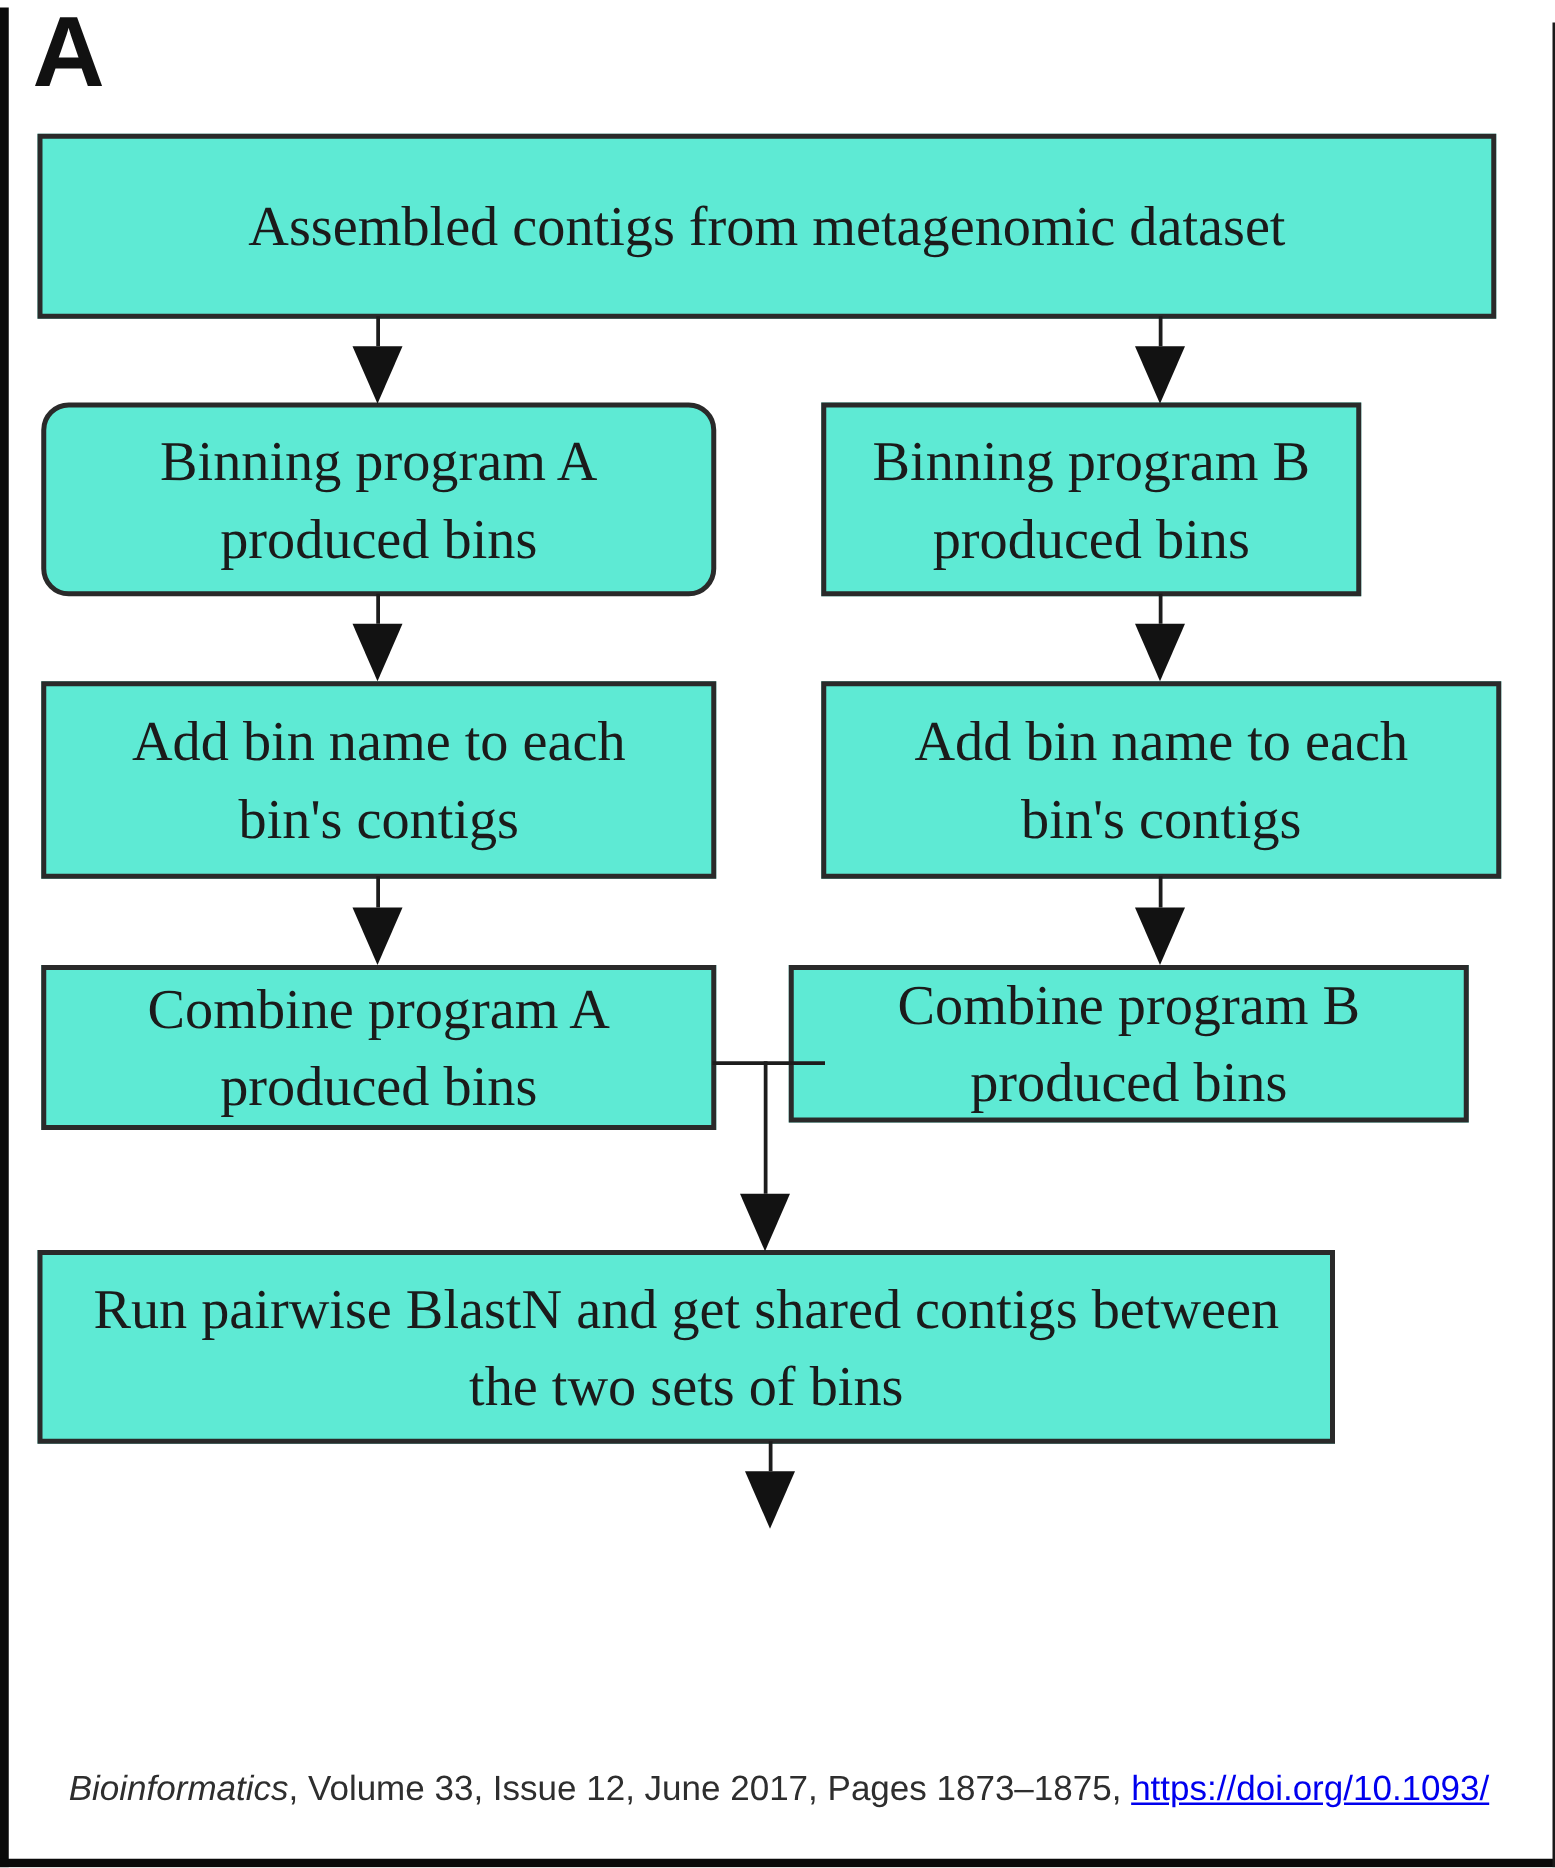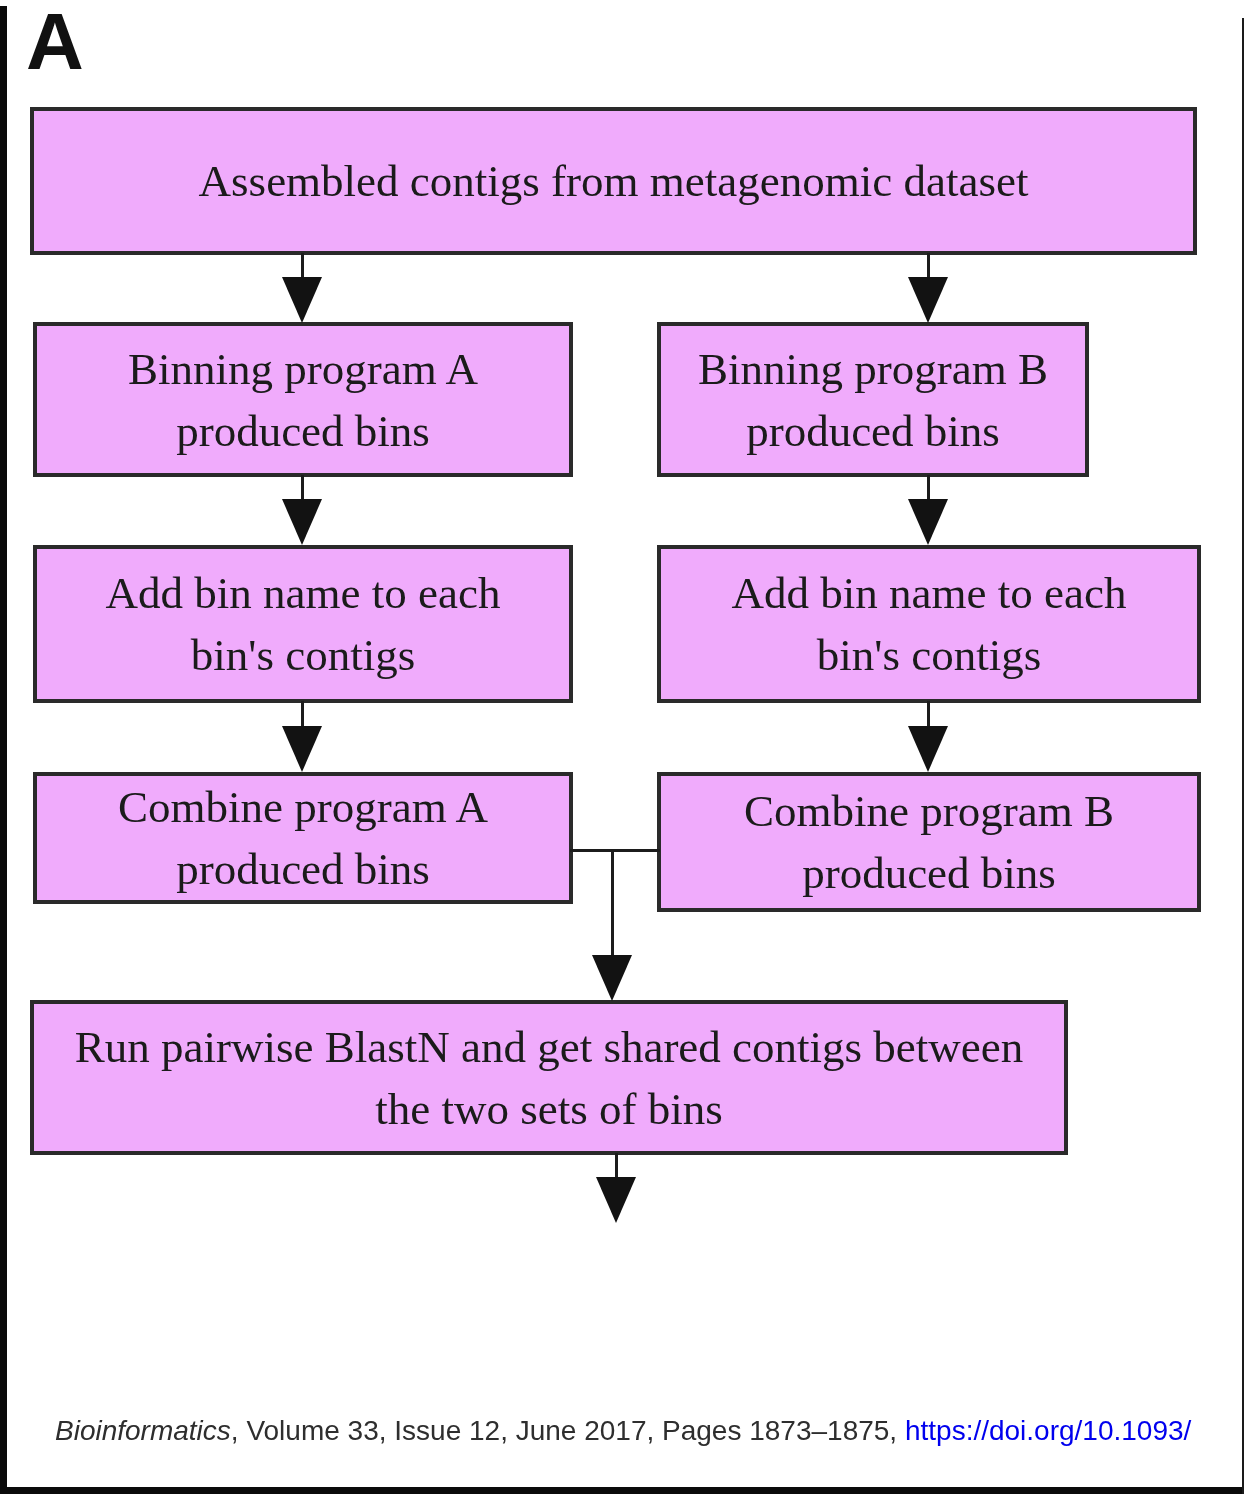--- a/index.html
+++ b/index.html
@@ -23,21 +23,21 @@
     font-weight: bold;
     font-size: 80px;
     line-height: 1;
     color: #111111;
   }
 
   .box {
     position: absolute;
     box-sizing: border-box;
     border: 4px solid #2a2a2a;
-    background: #f0abfc;
+    background: #5eead4;
     display: flex;
     align-items: center;
     justify-content: center;
     text-align: center;
   }
   .box-text {
     white-space: pre-line;
     font-size: 45px;
     line-height: 62px;
     color: #1b1b1b;
@@ -63,38 +63,38 @@
     position: absolute;
     left: 55px; top: 1409px;
     width: 1175px;
     font-family: "Liberation Sans", sans-serif;
     font-size: 28px;
     line-height: 43px;
     color: #2e2e2e;
   }
   .citation .line { white-space: nowrap; }
   .citation .journal { font-style: italic; }
-  .citation .doi-link { color: #0000ee; cursor: pointer; }
+  .citation .doi-link { color: #0000ee; text-decoration: underline; cursor: pointer; }
 </style>
 </head>
 <body>
 
 <div class="figure">
 
   <div class="frame-left"></div>
   <div class="frame-bottom"></div>
   <div class="frame-right"></div>
 
   <div class="panel-label">A</div>
 
   <div class="box" style="left:30px; top:107px; width:1167px; height:148px;">
     <span class="box-text">Assembled contigs from metagenomic dataset</span>
   </div>
 
-  <div class="box" style="left:33px; top:322px; width:540px; height:155px;">
+  <div class="box" style="left:33px; top:322px; width:540px; height:155px;border-radius:22px;">
     <span class="box-text">Binning program A
 produced bins</span>
   </div>
 
   <div class="box" style="left:657px; top:322px; width:432px; height:155px;">
     <span class="box-text">Binning program B
 produced bins</span>
   </div>
 
   <div class="box" style="left:33px; top:545px; width:540px; height:158px;">
@@ -105,21 +105,21 @@
   <div class="box" style="left:657px; top:545px; width:544px; height:158px;">
     <span class="box-text">Add bin name to each
 bin's contigs</span>
   </div>
 
   <div class="box" style="left:33px; top:772px; width:540px; height:132px;">
     <span class="box-text">Combine program A
 produced bins</span>
   </div>
 
-  <div class="box" style="left:657px; top:772px; width:544px; height:140px;">
+  <div class="box" style="left:631px; top:772px; width:544px; height:126px;">
     <span class="box-text">Combine program B
 produced bins</span>
   </div>
 
   <div class="box" style="left:30px; top:1000px; width:1038px; height:155px;">
     <span class="box-text">Run pairwise BlastN and get shared contigs between
 the two sets of bins</span>
   </div>
 
 

